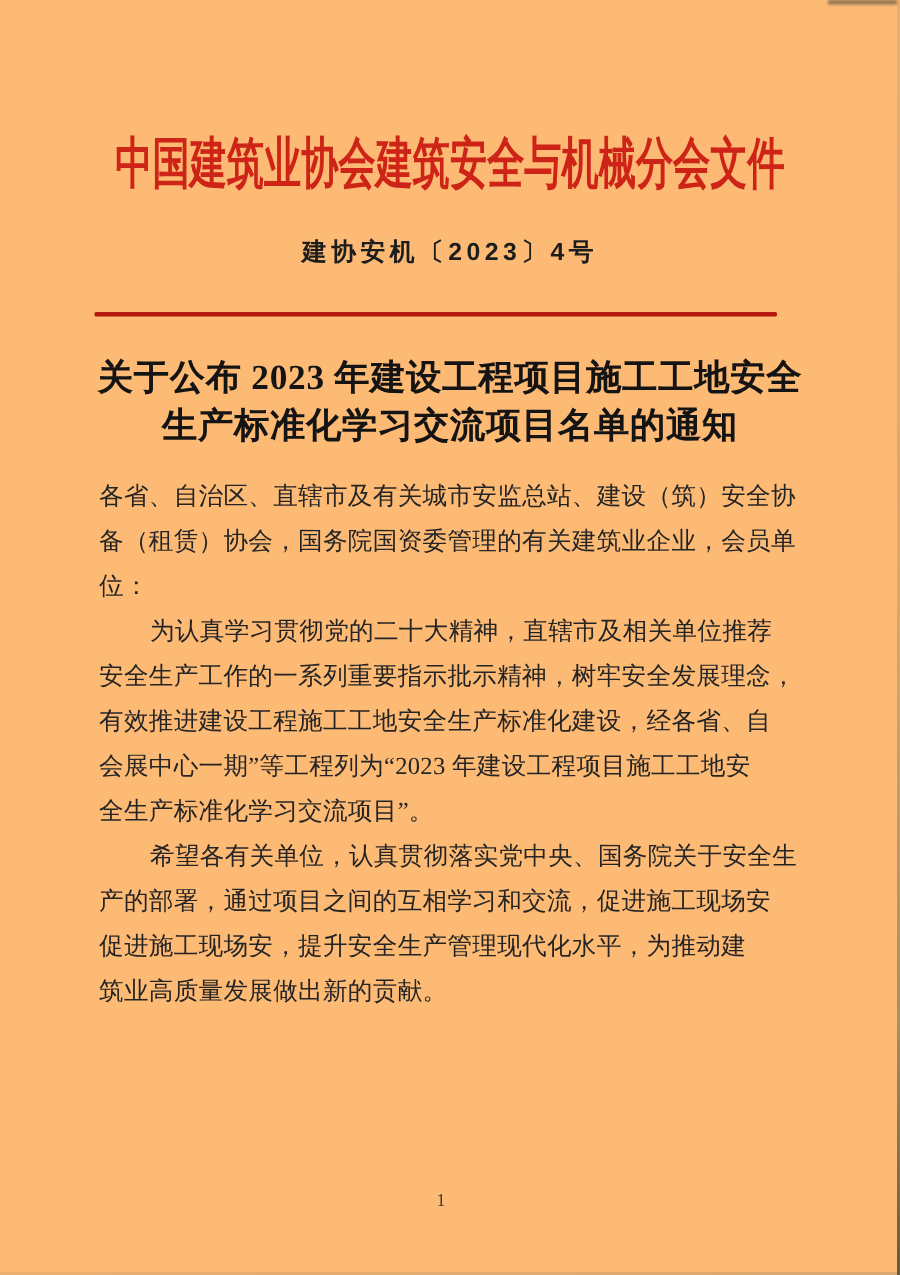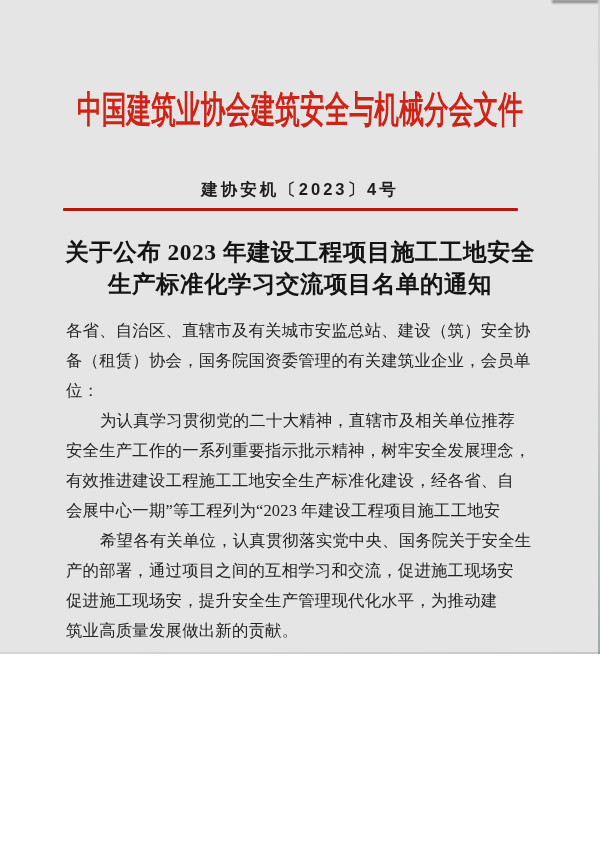--- a/index.html
+++ b/index.html
@@ -3,22 +3,22 @@
 <meta charset="utf-8">
 <style>
   html, body {
     margin: 0;
     padding: 0;
     background: #ffffff;
   }
   .page {
     position: relative;
     width: 600px;
-    height: 654px;
-    background: #e5e5e5;
+    height: 850px;
+    background: #fdba74;
     overflow: hidden;
     font-family: "Liberation Serif", "DejaVu Serif", serif;
   }
 
   
   .org-title-wrap {
     position: absolute;
     top: 86px;
     left: 0;
     width: 600px;
@@ -31,21 +31,21 @@
     line-height: 48px;
     white-space: nowrap;
     transform: scaleX(0.67);
     transform-origin: 50% 50%;
     letter-spacing: 0px;
   }
 
   
   .doc-number {
     position: absolute;
-    top: 179px;
+    top: 157px;
     left: 0;
     width: 600px;
     text-align: center;
     font-family: "Liberation Sans", "DejaVu Sans", sans-serif;
     font-size: 16.5px;
     font-weight: 700;
     letter-spacing: 3px;
     color: #1d1d1d;
     white-space: nowrap;
   }
@@ -159,20 +159,21 @@
   <div class="document-body">
 
     <div class="body-line">各省、自治区、直辖市及有关城市安监总站、建设（筑）安全协</div>
     <div class="body-line">备（租赁）协会，国务院国资委管理的有关建筑业企业，会员单</div>
     <div class="body-line">位：</div>
 
     <div class="body-line indent">为认真学习贯彻党的二十大精神，直辖市及相关单位推荐</div>
     <div class="body-line">安全生产工作的一系列重要指示批示精神，树牢安全发展理念，</div>
     <div class="body-line">有效推进建设工程施工工地安全生产标准化建设，经各省、自</div>
     <div class="body-line">会展中心一期”等工程列为“2023 年建设工程项目施工工地安</div>
+    <div class="body-line">全生产标准化学习交流项目”。</div>
 
     <div class="body-line indent">希望各有关单位，认真贯彻落实党中央、国务院关于安全生</div>
     <div class="body-line">产的部署，通过项目之间的互相学习和交流，促进施工现场安</div>
     <div class="body-line">促进施工现场安，提升安全生产管理现代化水平，为推动建</div>
     <div class="body-line">筑业高质量发展做出新的贡献。</div>
   </div>
 
   <div class="page-number">1</div>
 
   <div class="scan-smudge-topright"></div>

